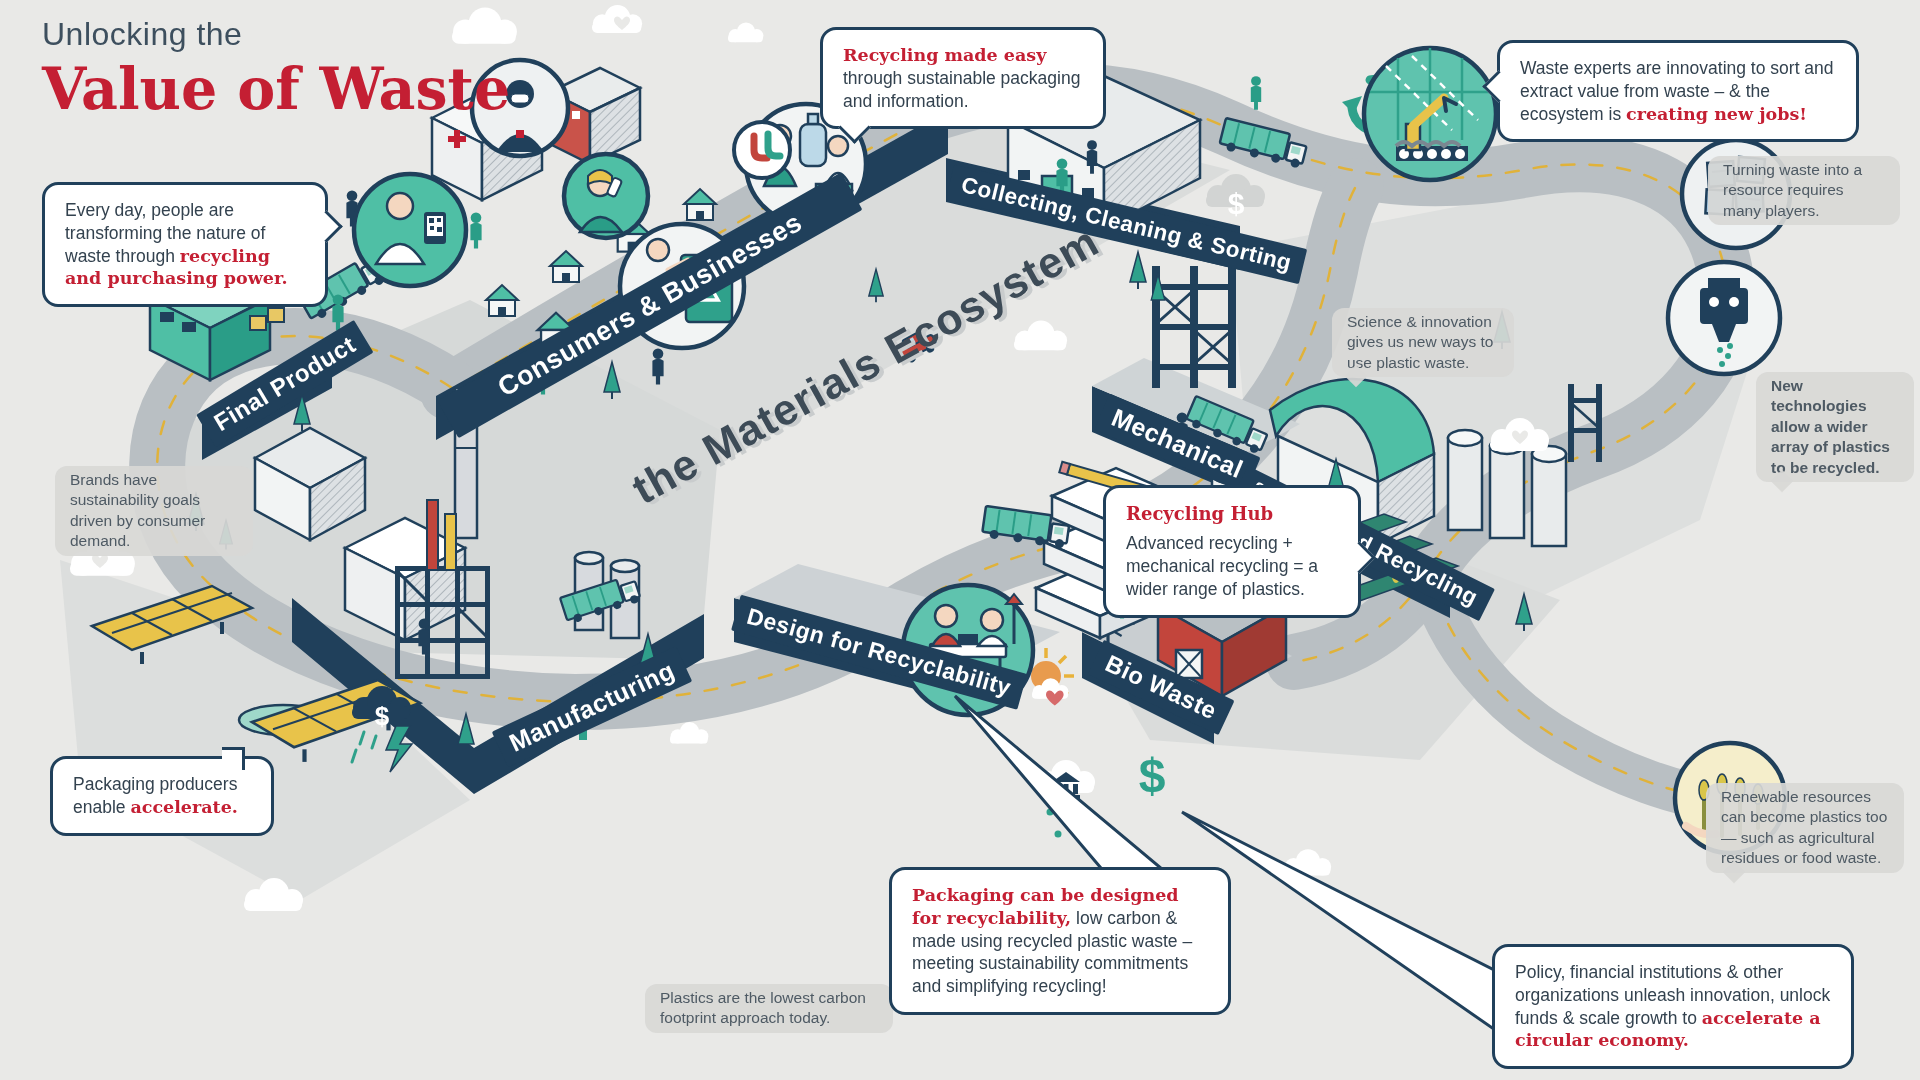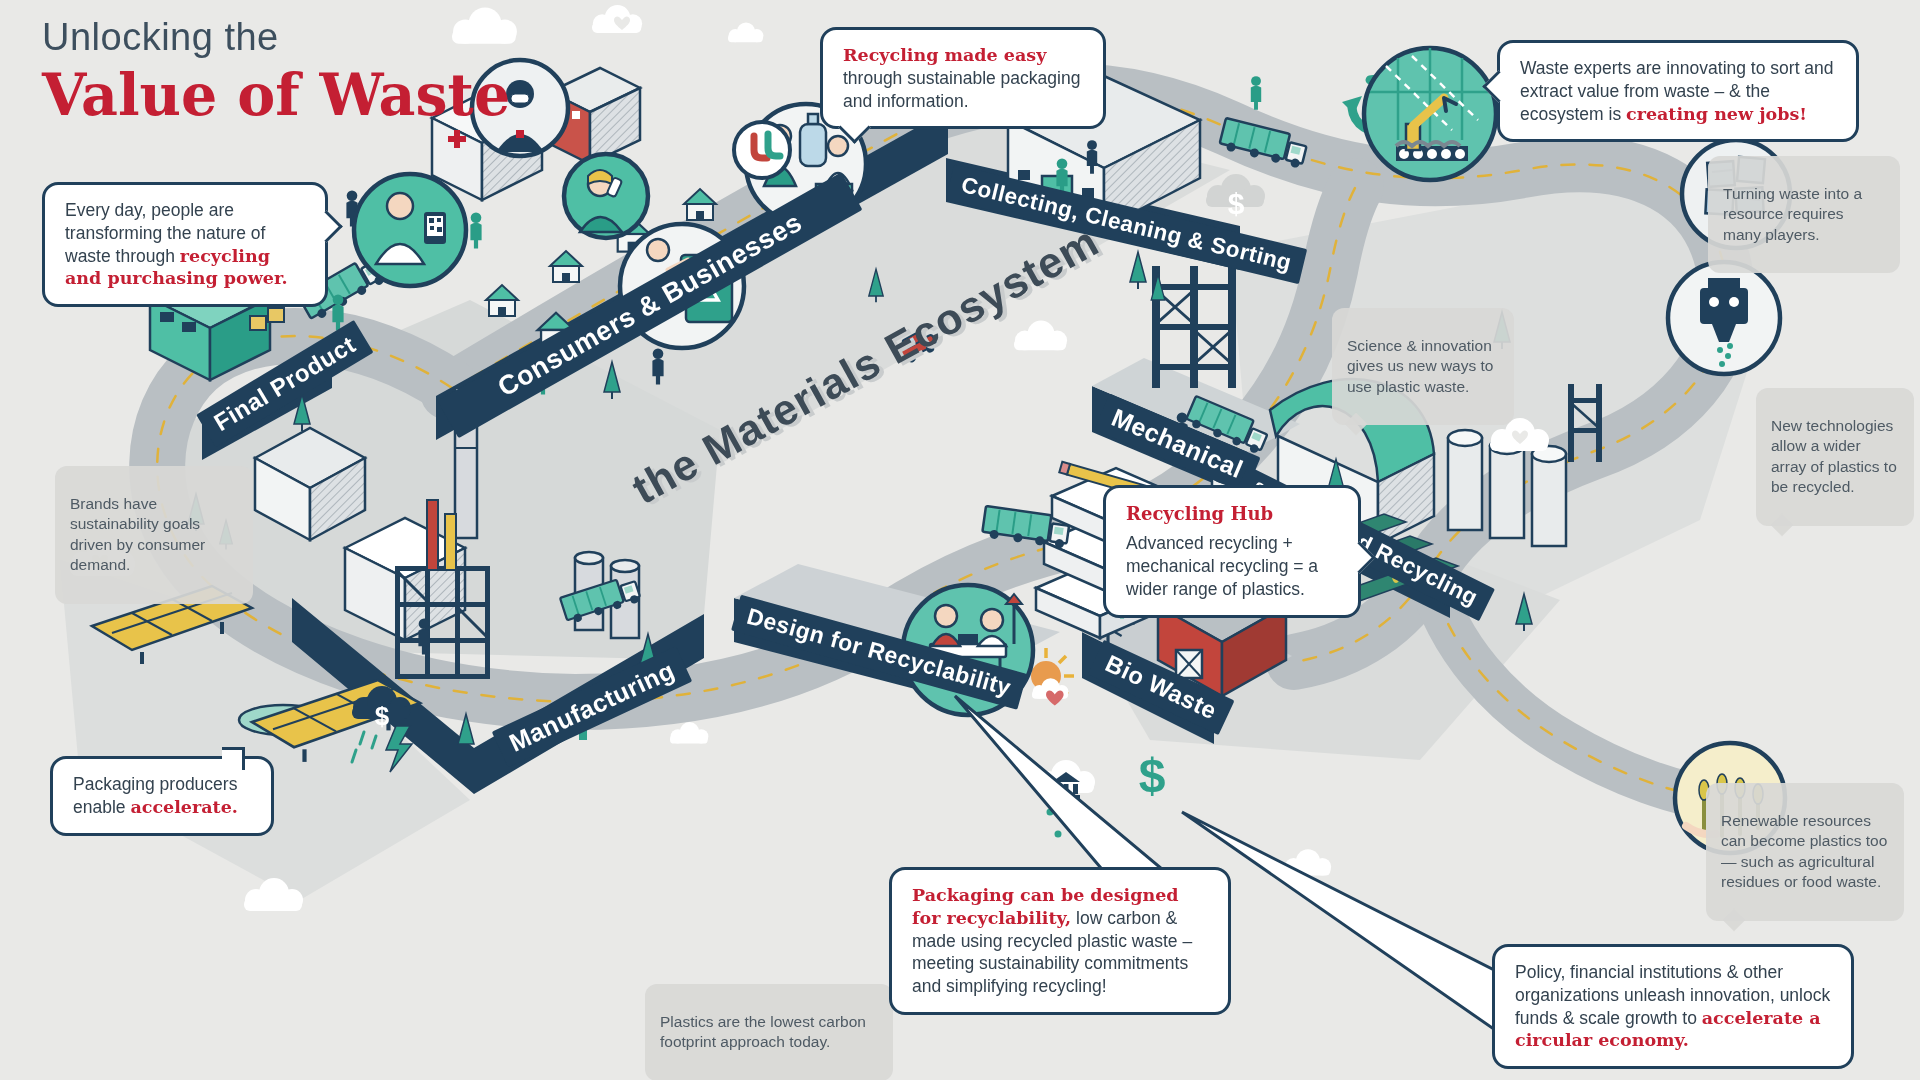--- a/index.html
+++ b/index.html
@@ -2,21 +2,21 @@
 <html><head>
 <meta charset="utf-8">
 <style>
   html,body{margin:0;padding:0;}
   body{width:1920px;height:1080px;position:relative;overflow:hidden;
        background:#e9e9e7;font-family:"Liberation Sans",sans-serif;}
   .scene{position:absolute;left:0;top:0;z-index:0;}
 
   
   .hdr{position:absolute;left:42px;top:16px;z-index:6;}
-  .hdr .t1{font-size:38px;color:#3d4f5e;letter-spacing:.5px;}
+  .hdr .t1{font-size:32px;color:#3d4f5e;letter-spacing:.5px;}
   .hdr .t2{font-family:"DejaVu Serif",serif;font-weight:bold;font-size:57px;color:#c41f33;margin-top:2px;text-align:center;}
   .hdr .t3{font-style:italic;font-size:21px;color:#3d4f5e;margin-top:14px;}
 
   
   .eco{position:absolute;left:636px;top:468px;z-index:2;transform:rotate(-29deg);transform-origin:left center;
        font-weight:bold;font-size:43px;color:#3d4b57;white-space:nowrap;letter-spacing:1px;
        text-shadow:3px 4px 0 #c9cccd;}
 
   
   .stage{position:absolute;z-index:2;background:#20405b;color:#fff;font-weight:bold;white-space:nowrap;
@@ -28,21 +28,21 @@
   .callout .em{font-family:"DejaVu Serif",serif;font-weight:bold;color:#c41f33;}
   .hub-h{font-family:"DejaVu Serif",serif;font-weight:bold;color:#c41f33;font-size:18px;margin-bottom:7px;}
   .tail{position:absolute;width:20px;height:20px;background:#fff;z-index:-1;}
   .t-right{right:-13px;border-right:3.5px solid #20405b;border-bottom:3.5px solid #20405b;transform:rotate(-45deg);}
   .t-left{left:-13px;border-left:3.5px solid #20405b;border-bottom:3.5px solid #20405b;transform:rotate(45deg);}
   .t-down{bottom:-13px;border-left:3.5px solid #20405b;border-bottom:3.5px solid #20405b;transform:rotate(-45deg);}
   .t-upright{top:-12px;border-right:3.5px solid #20405b;border-top:3.5px solid #20405b;}
 
   
   .note{position:absolute;z-index:3;background:rgba(216,216,214,.92);border-radius:12px;
-        padding:28px 15px;font-size:15.5px;line-height:1.32;color:#4e5a64;}
+        padding:4px 15px;font-size:15.5px;line-height:1.32;color:#4e5a64;}
   .tg{position:absolute;width:16px;height:16px;background:rgba(216,216,214,.92);bottom:-7px;transform:rotate(-45deg);}
 </style>
 </head>
 <body>
 
 <svg class="scene" width="1920" height="1080" viewBox="0 0 1920 1080">
   <defs>
     <pattern id="hatch" width="6" height="6" patternUnits="userSpaceOnUse" patternTransform="rotate(45)">
       <rect width="6" height="6" fill="#dde1e4"></rect>
         <line x1="0" y1="0" x2="0" y2="6" stroke="#aeb6bc" stroke-width="2"></line>
@@ -599,15 +599,15 @@
   <span class="em">Packaging can be designed for recyclability,</span><span> low carbon &amp; made using recycled plastic waste – meeting sustainability commitments and simplifying recycling!</span>
 </div>
 
 <div class="callout" style="left:1492px;top:944px;width:316px;">
   <span>Policy, financial institutions &amp; other organizations unleash innovation, unlock funds &amp; scale growth to </span><span class="em">accelerate a circular economy.</span>
 </div>
 
 <div class="note" style="left:55px;top:466px;width:168px;">Brands have sustainability goals driven by consumer demand.</div>
 <div class="note" style="left:1708px;top:156px;width:162px;">Turning waste into a resource requires many players.</div>
 <div class="note" style="left:1332px;top:308px;width:152px;"><span class="tg" style="left:16px;"></span><span>Science &amp; innovation gives us new ways to use plastic waste.</span></div>
-<div class="note" style="left:1756px;top:388px;width:128px;"><span class="tg" style="left:18px;"></span><span>New technologies allow a wider array of plastics to be recycled.</span></div>
+<div class="note" style="left:1756px;top:372px;width:128px;font-weight:bold;"><span class="tg" style="left:18px;"></span><span>New technologies allow a wider array of plastics to be recycled.</span></div>
 <div class="note" style="left:645px;top:984px;width:218px;">Plastics are the lowest carbon footprint approach today.</div>
 <div class="note" style="left:1706px;top:783px;width:168px;"><span class="tg" style="left:20px;"></span><span>Renewable resources can become plastics too — such as agricultural residues or food waste.</span></div>
 
 </body></html>

